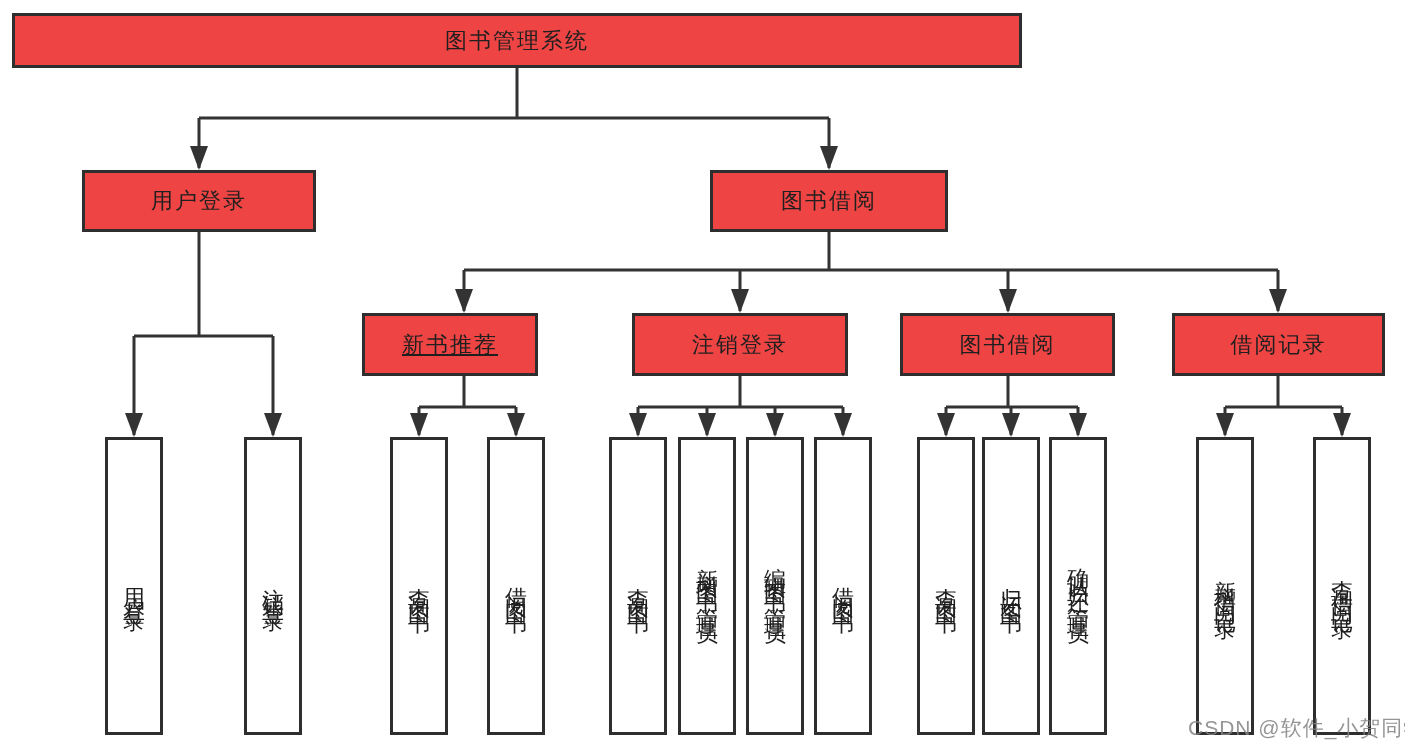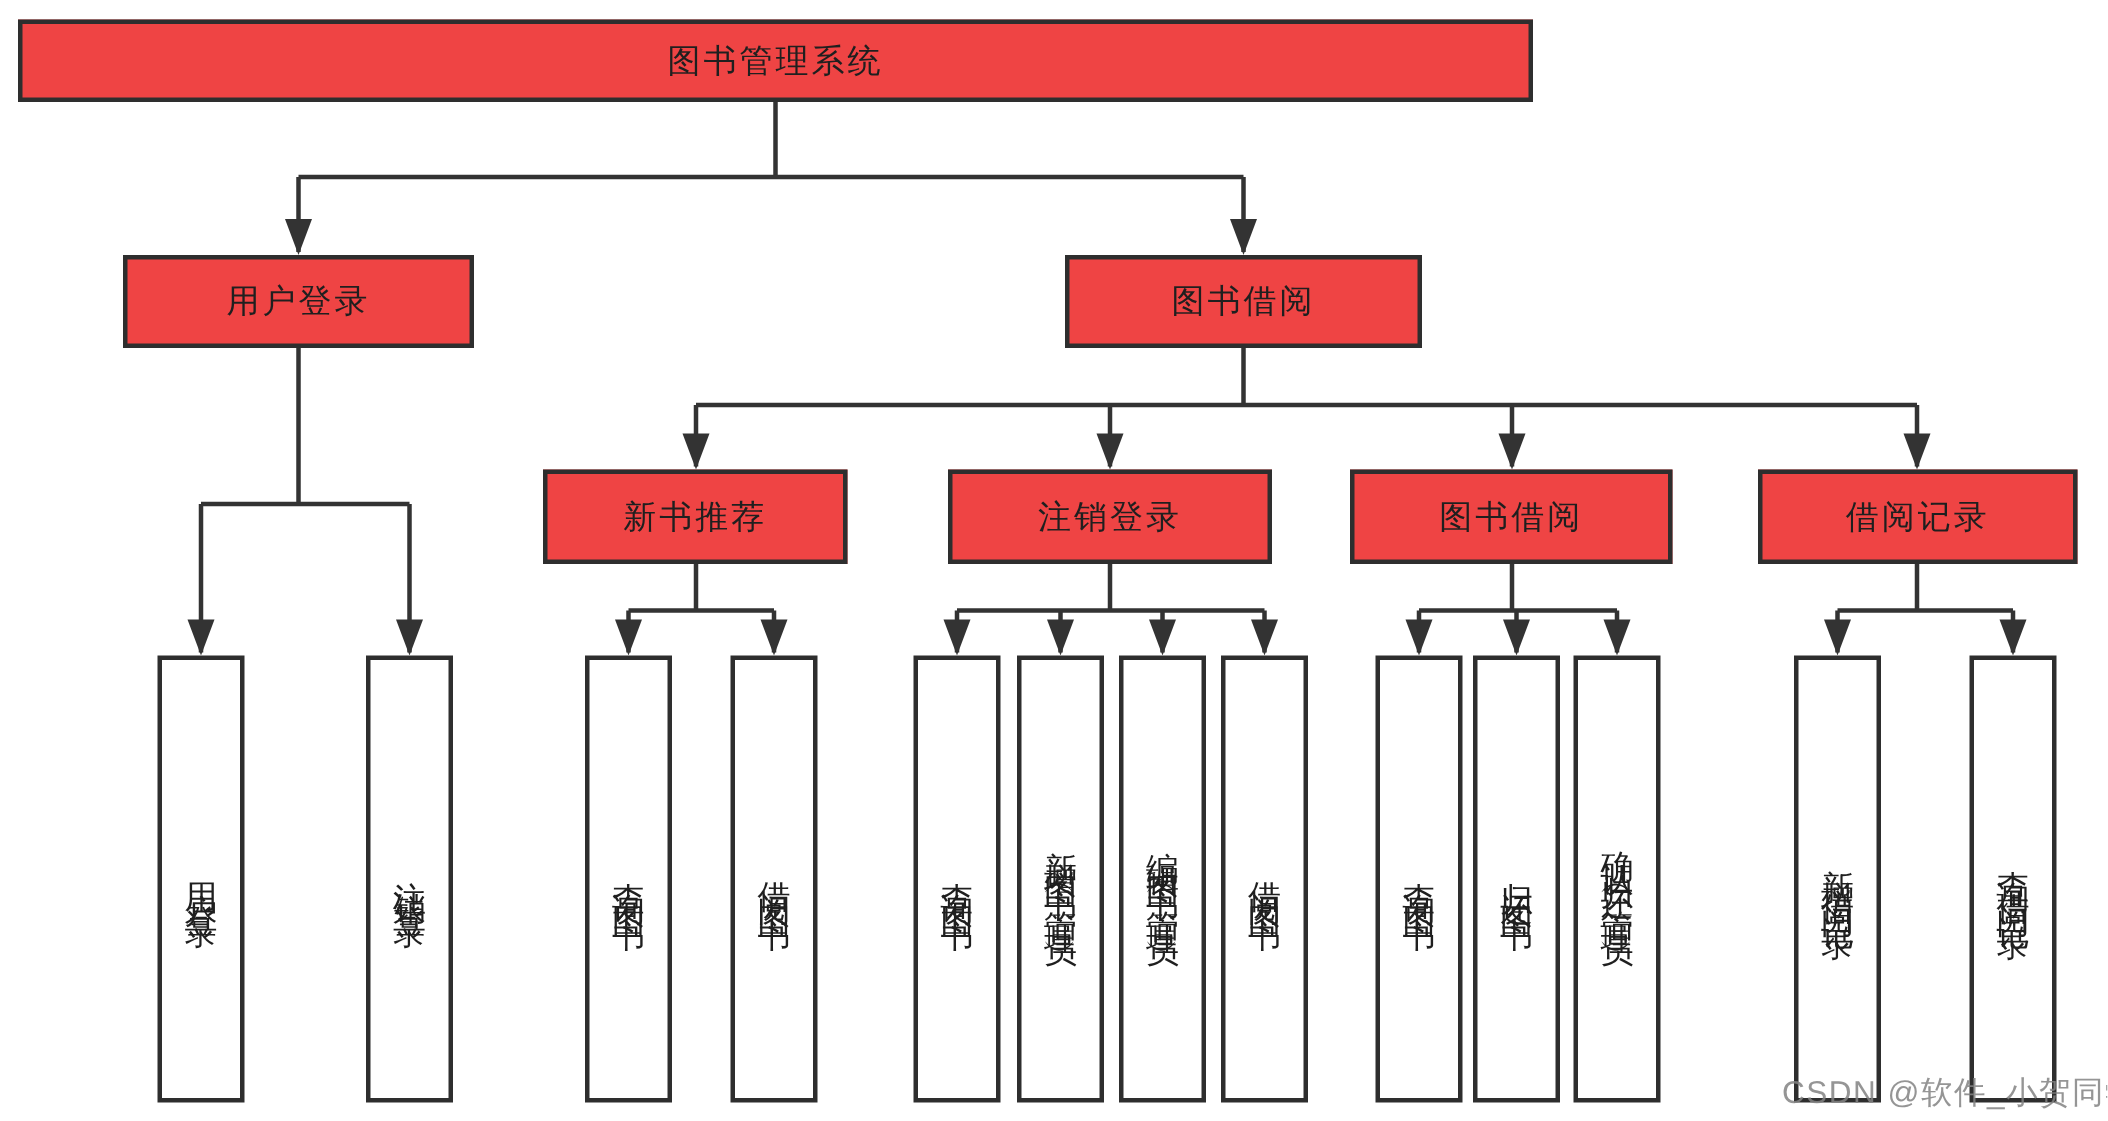--- a/index.html
+++ b/index.html
@@ -52,21 +52,21 @@
     font-size:21px;
     color:rgba(130,130,130,0.85);
     z-index:5;
     letter-spacing:1px;
     white-space:nowrap;
   }
   
   .n-root{left:12px;top:13px;width:1010px;height:55px;}
   .n-b0{left:82px;top:170px;width:234px;height:62px;}
   .n-b1{left:710px;top:170px;width:238px;height:62px;}
-  .n-s0{left:362px;top:313px;width:203px;height:63px;}
+  .n-s0{left:362px;top:313px;width:176px;height:63px;text-decoration:underline;}
   .n-s1{left:632px;top:313px;width:216px;height:63px;}
   .n-s2{left:900px;top:313px;width:215px;height:63px;}
   .n-s3{left:1172px;top:313px;width:213px;height:63px;}
   .l0{left:105px;} .l1{left:244px;}
   .l2{left:390px;} .l3{left:487px;}
   .l4{left:609px;} .l5{left:678px;} .l6{left:746px;} .l7{left:814px;}
   .l8{left:917px;} .l9{left:982px;} .l10{left:1049px;}
   .l11{left:1196px;} .l12{left:1313px;}
 </style>
 </head>

